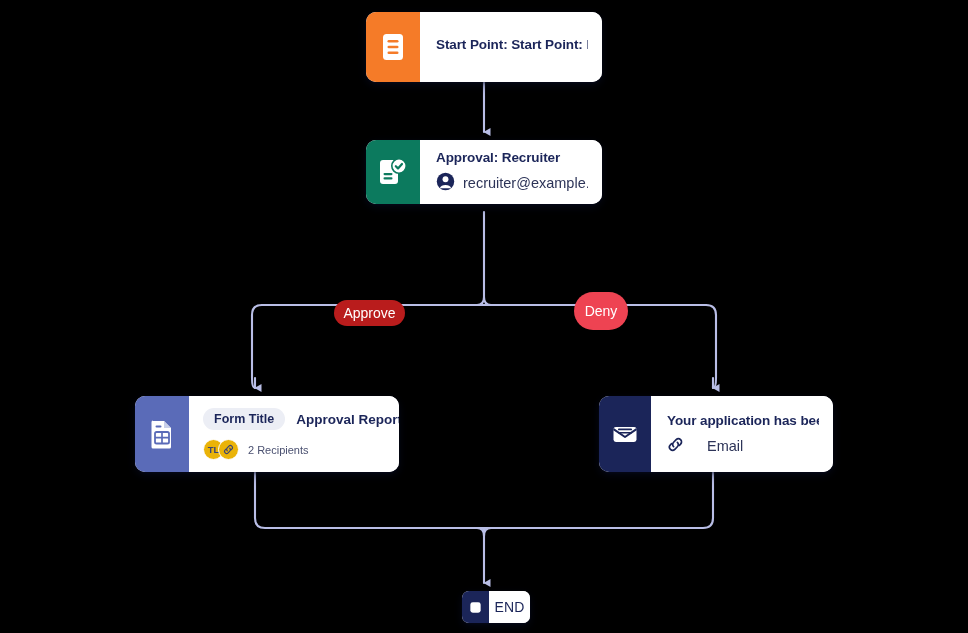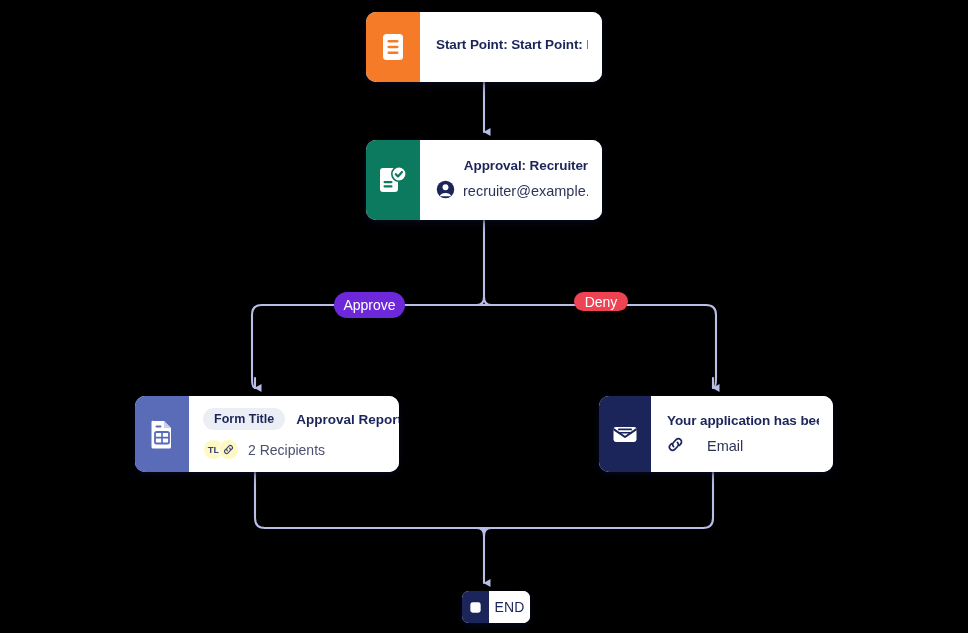--- a/index.html
+++ b/index.html
@@ -76,21 +76,21 @@
     gap: 8px;
   }
 
   
   #node-start { left: 366px; top: 12px; width: 236px; height: 70px; }
   #node-start .node-icon { width: 54px; background: #F57B28; }
   #node-start .node-title { margin-bottom: 6px; }
   #node-start .node-sub { font-size: 15px; color: #3a3f5c; }
 
   
-  #node-approval { left: 366px; top: 140px; width: 236px; height: 80px; text-align: right; }
+  #node-approval { left: 366px; top: 140px; width: 236px; height: 64px; }
   #node-approval .node-icon { width: 54px; background: #0C7A5E; }
   #node-approval .node-title { margin-bottom: 7px; }
   #node-approval .node-sub { font-size: 14.5px; color: #2d3458; }
 
   
   #node-form { left: 135px; top: 396px; width: 264px; height: 76px; }
   #node-form .node-icon { width: 54px; background: #5A6BB8; }
   #node-form .node-body { padding: 8px 12px 8px 14px; gap: 9px; }
 
   .chip-row { display: flex; align-items: center; gap: 11px; }
@@ -108,32 +108,32 @@
     font-weight: bold;
     color: #1b2559;
     white-space: nowrap;
   }
 
   .recip-row { display: flex; align-items: center; gap: 0; }
   .avatar-stack { display: flex; align-items: center; }
   .avatar {
     width: 21px; height: 21px;
     border-radius: 50%;
-    background: #fef9c3;
+    background: #eab308;
     color: #3b4572;
     font-size: 9.5px;
     font-weight: bold;
     display: flex;
     align-items: center;
     justify-content: center;
     border: 1.5px solid #ffffff;
   }
   .avatar + .avatar { margin-left: -6px; }
   .recip-label {
-    font-size: 14px;
+    font-size: 11px;
     color: #4a5070;
     margin-left: 9px;
     white-space: nowrap;
   }
 
   
   #node-email { left: 599px; top: 396px; width: 234px; height: 76px; }
   #node-email .node-icon { width: 52px; background: #1b2559; }
   #node-email .node-title { margin-bottom: 8px; }
   #node-email .node-sub { font-size: 14.5px; color: #2d3458; gap: 23px; }
@@ -161,27 +161,27 @@
     display: flex;
     align-items: center;
     justify-content: center;
     border-radius: 20px;
     font-size: 14px;
     color: #ffffff;
     z-index: 6;
     white-space: nowrap;
   }
   #pill-approve {
-    left: 334px; top: 292px;
+    left: 334px; top: 300px;
     width: 71px; height: 26px;
-    background: #6d28d9;
+    background: #b91c1c;
   }
   #pill-deny {
     left: 574px; top: 292px;
-    width: 54px; height: 19px;
+    width: 54px; height: 38px;
     background: #EE4352;
   }
 </style>
 </head>
 <body>
 
 <div id="canvas">
 
   <svg id="wires" viewBox="0 0 968 633" xmlns="http://www.w3.org/2000/svg">
     <defs>

